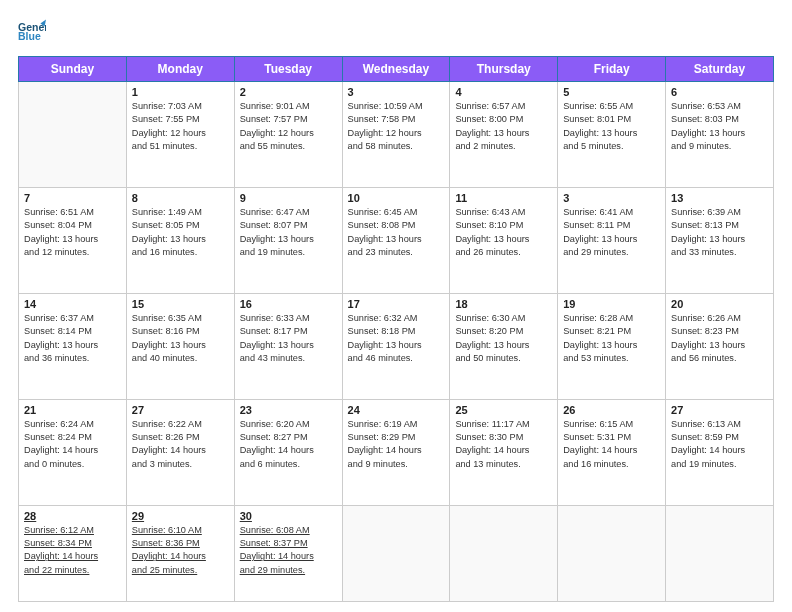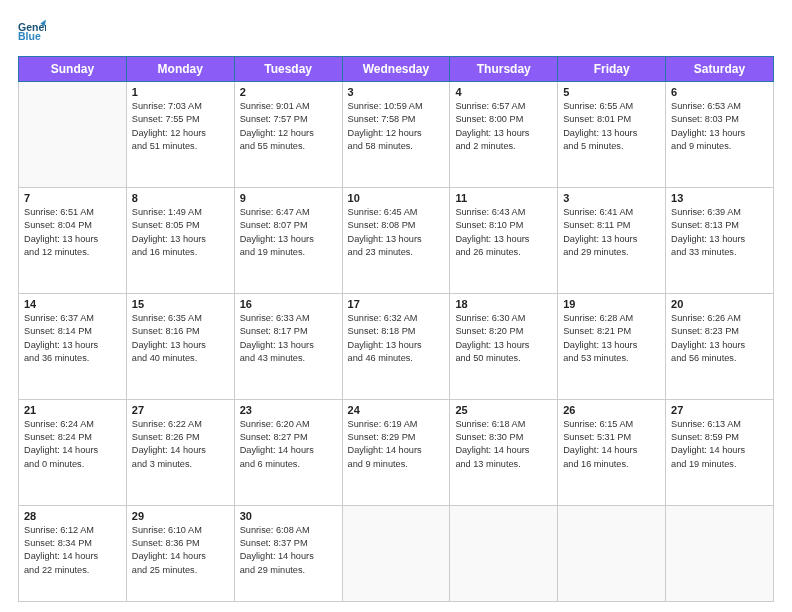--- a/index.html
+++ b/index.html
@@ -80,20 +80,21 @@
       display: block;
       margin-bottom: 2px;
     }
     .cell-line {
       display: block;
       line-height: 1.45;
       font-size: 9.2px;
     }
     .last-row td {
       height: 80px;
+      text-decoration: underline;
     }
   </style>
 </head>
 <body>
 
 <div class="page">
   <div class="header">
     <div class="logo">
       <svg class="logo-icon" viewBox="0 0 40 40">
         <text x="0" y="18" font-size="15" font-weight="bold" fill="#1a5276">General</text>
@@ -291,21 +292,21 @@
           </td>
           <td>
             <span class="day-num">24</span>
             <span class="cell-line">Sunrise: 6:19 AM</span>
             <span class="cell-line">Sunset: 8:29 PM</span>
             <span class="cell-line">Daylight: 14 hours</span>
             <span class="cell-line">and 9 minutes.</span>
           </td>
           <td>
             <span class="day-num">25</span>
-            <span class="cell-line">Sunrise: 6:18 AM</span>
+            <span class="cell-line">Sunrise: 11:17 AM</span>
             <span class="cell-line">Sunset: 8:30 PM</span>
             <span class="cell-line">Daylight: 14 hours</span>
             <span class="cell-line">and 13 minutes.</span>
           </td>
           <td>
             <span class="day-num">26</span>
             <span class="cell-line">Sunrise: 6:15 AM</span>
             <span class="cell-line">Sunset: 5:31 PM</span>
             <span class="cell-line">Daylight: 14 hours</span>
             <span class="cell-line">and 16 minutes.</span>

